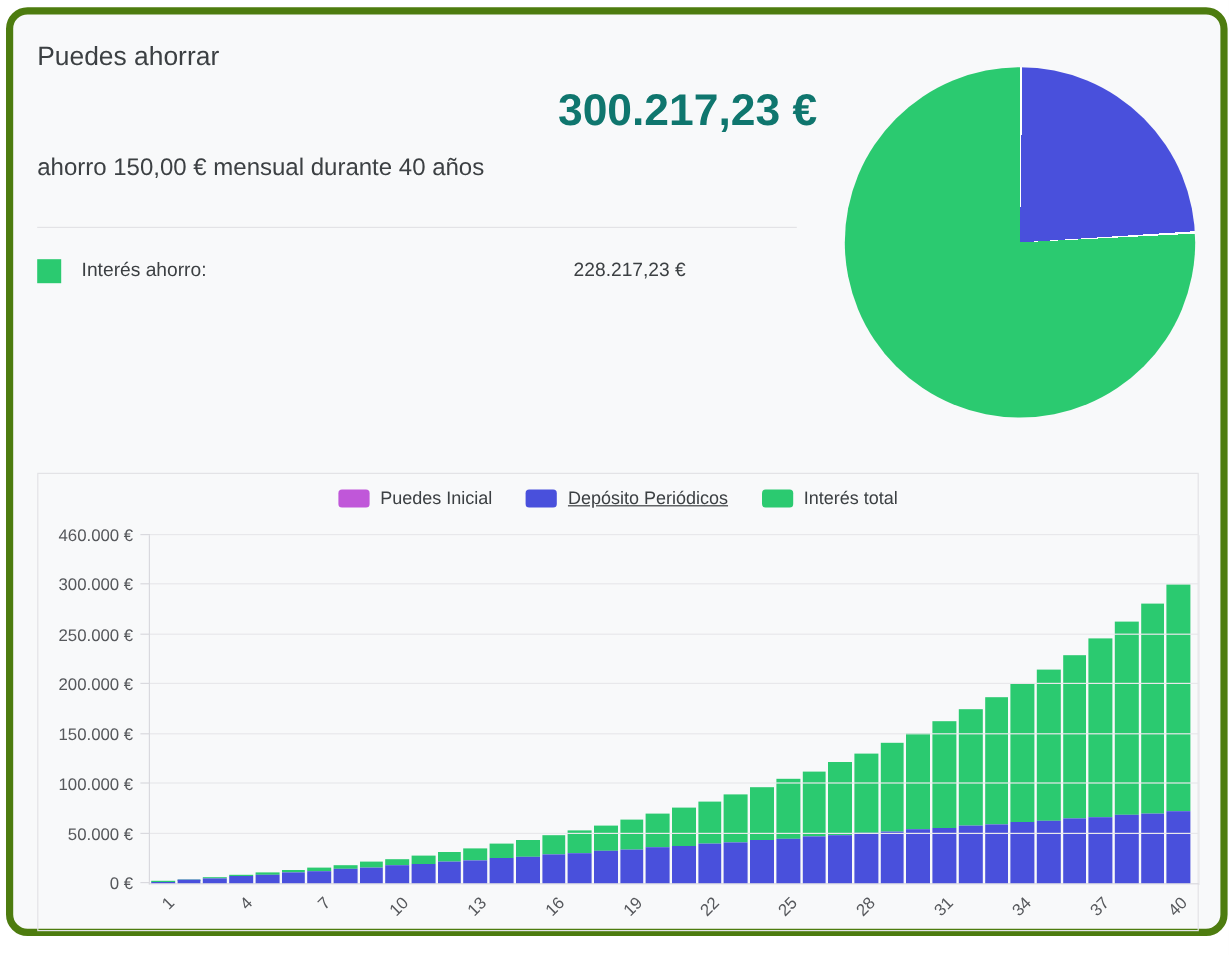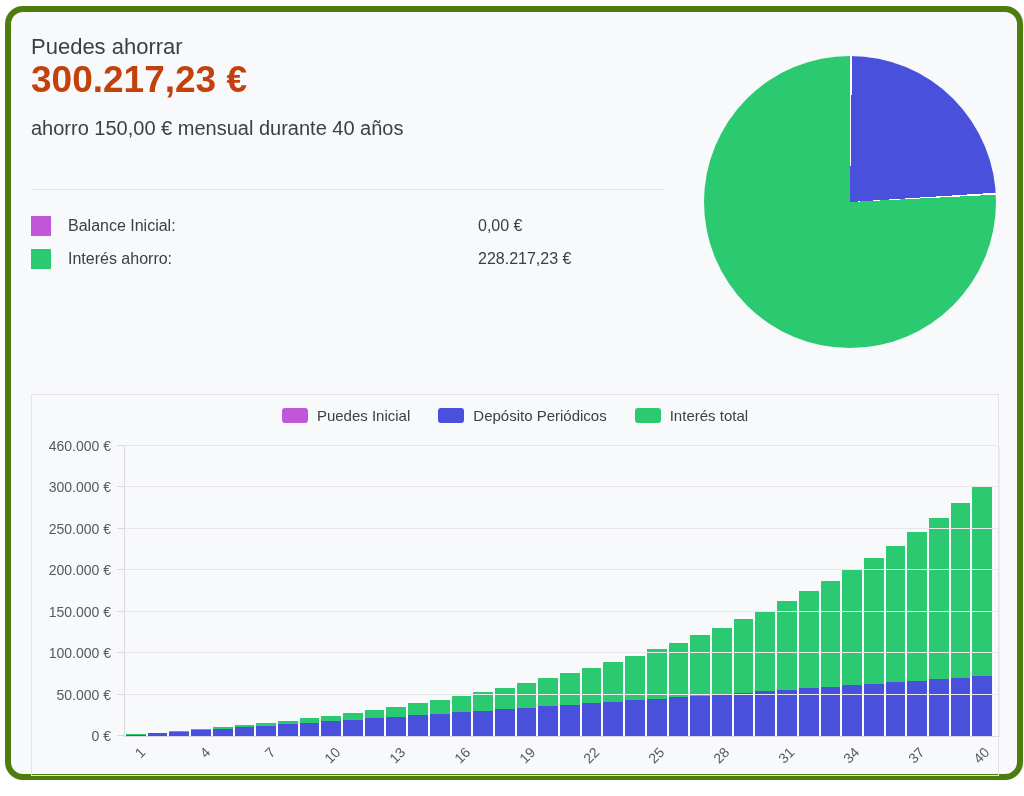--- a/index.html
+++ b/index.html
@@ -7,21 +7,21 @@
     width:1024px;height:796px;position:relative;background:#ffffff;
     font-family:"Liberation Sans", sans-serif;color:#3c4043;overflow:hidden;
   }
   .card{
     position:absolute;left:5px;top:6px;width:1006px;height:762px;
     background:#f8f9fa;border:6px solid #4d7c0f;border-radius:18px;
   }
   
   .header{position:absolute;left:20px;top:22px;width:650px;}
   .title{font-size:22px;line-height:26px;}
-  .amount{font-size:37px;font-weight:bold;color:#c2410c;line-height:40px;}
+  .amount{font-size:37px;font-weight:bold;color:#0f766e;margin-top:12px;line-height:40px;text-align:right;}
   .subtitle{font-size:20px;margin-top:16px;line-height:24px;}
   .divider{position:absolute;left:20px;top:177px;width:633px;height:1px;background:#e3e3e6;}
   
   .summary{position:absolute;left:20px;top:197px;width:633px;}
   .srow{position:relative;display:flex;align-items:center;height:33px;}
   .swatch{width:20px;height:20px;margin-right:17px;flex:0 0 auto;}
   .slabel{font-size:16px;}
   .svalue{position:absolute;left:447px;font-size:16px;}
   
   .pie{position:absolute;left:693px;top:44px;width:292px;height:292px;border-radius:50%;}
@@ -59,42 +59,37 @@
   <div class="header">
     <div class="title">Puedes ahorrar</div>
     <div class="amount">300.217,23 €</div>
     <div class="subtitle">ahorro 150,00 € mensual durante 40 años</div>
   </div>
 
   <div class="divider"></div>
 
   <div class="summary">
       <div class="srow">
-        <div class="swatch" style="background: rgb(192, 87, 217);"></div>
-        <div class="slabel">Balance Inicial:</div>
-        <div class="svalue">0,00 €</div>
-      </div>
-      <div class="srow">
         <div class="swatch" style="background: rgb(43, 202, 112);"></div>
         <div class="slabel">Interés ahorro:</div>
         <div class="svalue">228.217,23 €</div>
       </div>
     </div>
 
   <div class="pie" style="background: conic-gradient(rgb(255, 255, 255) 0deg, rgb(255, 255, 255) 0.8deg, rgb(73, 80, 220) 0.8deg, rgb(73, 80, 220) 86.3375deg, rgb(255, 255, 255) 86.3375deg, rgb(255, 255, 255) 87.1375deg, rgb(43, 202, 112) 87.1375deg, rgb(43, 202, 112) 360deg);"></div>
 
   <div class="chartcard">
     <div class="clegend">
         <div class="clegend-item">
           <div class="clegend-swatch" style="background: rgb(192, 87, 217);"></div>
           <div style="display: inline;">Puedes Inicial</div>
         </div>
         <div class="clegend-item">
           <div class="clegend-swatch" style="background: rgb(73, 80, 220);"></div>
-          <div style="display: inline;">Depósito Periódicos</div>
+          <div style="display: inline; text-decoration: underline;">Depósito Periódicos</div>
         </div>
         <div class="clegend-item">
           <div class="clegend-swatch" style="background: rgb(43, 202, 112);"></div>
           <div style="display: inline;">Interés total</div>
         </div>
       </div>
     <div class="plot">
       <div class="bars">
           <div class="bar">
             <div class="seg" style="height: 0.0171428%; background: rgb(43, 202, 112);"></div>

